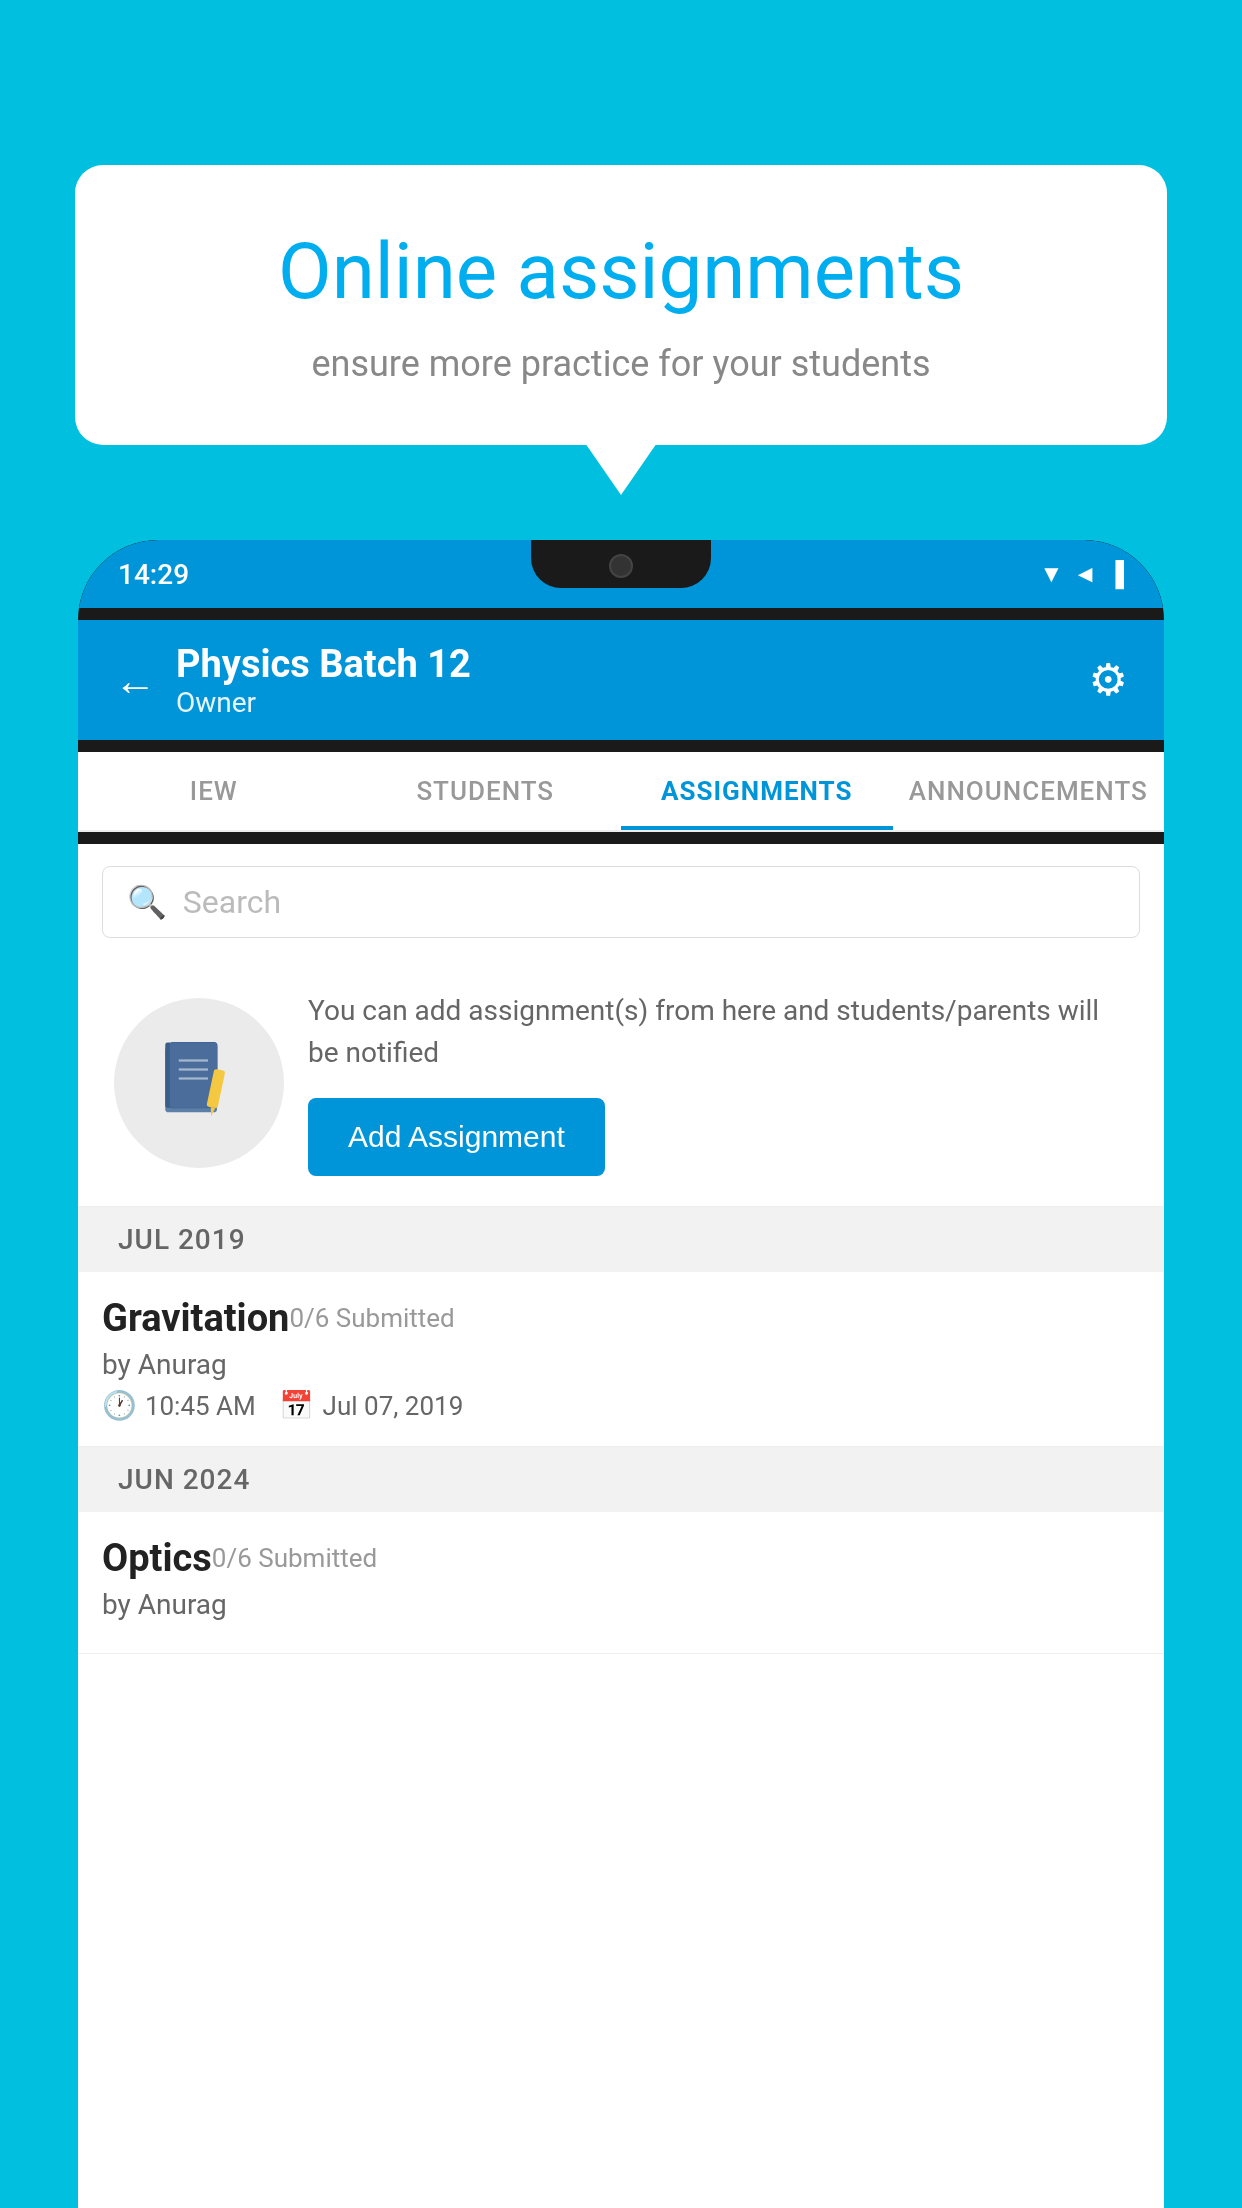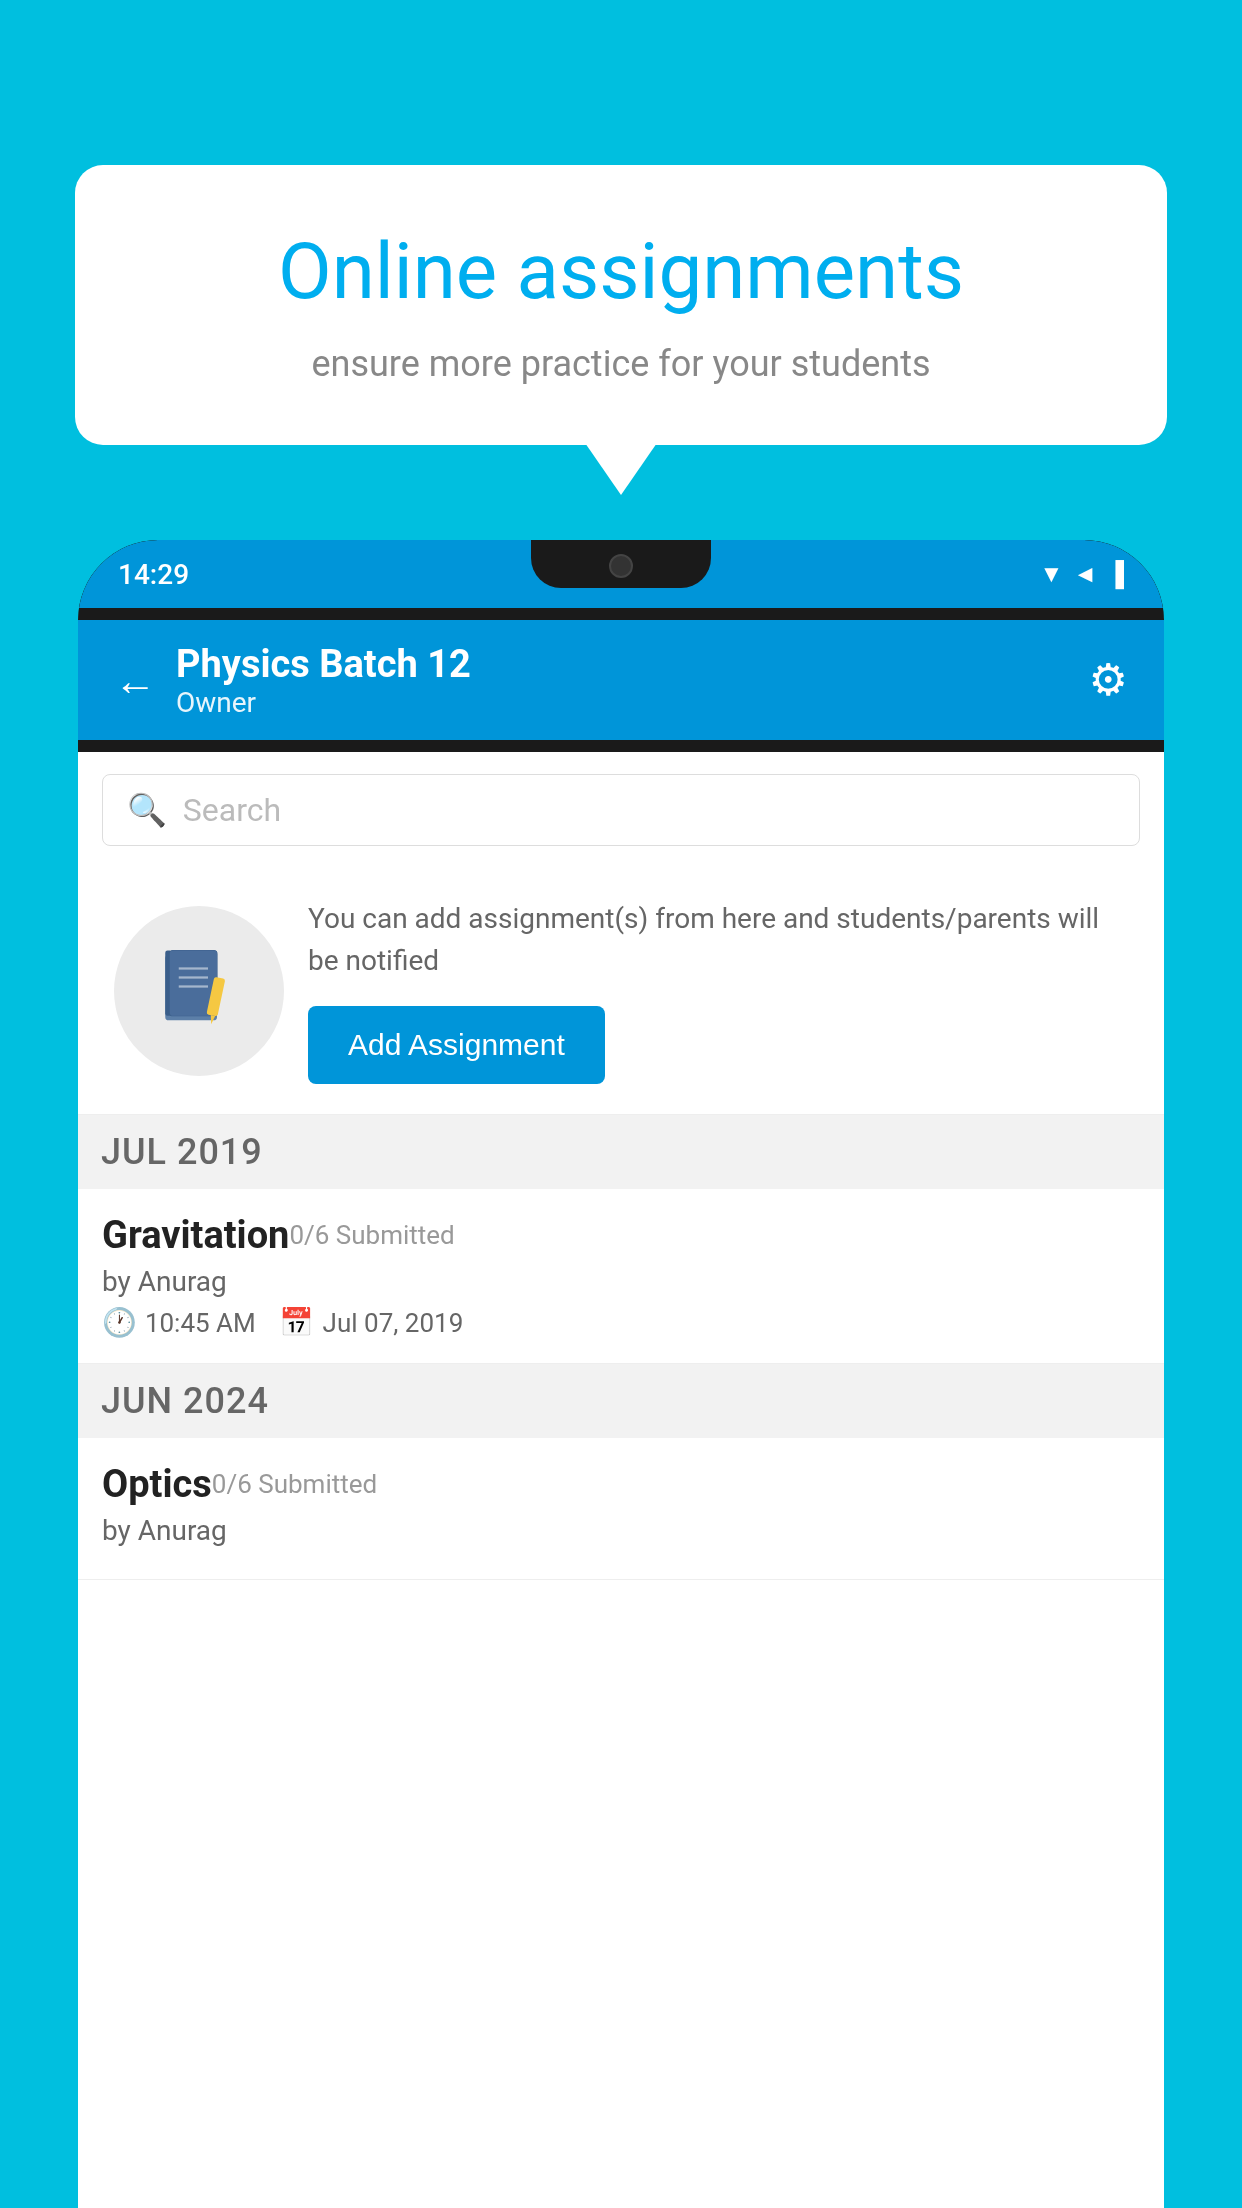--- a/index.html
+++ b/index.html
@@ -261,22 +261,22 @@
       border-radius: 8px;
       padding: 22px 40px;
       font-size: 30px;
       font-weight: 500;
       cursor: pointer;
     }
 
     
     .section-header {
       background: #f2f2f2;
-      padding: 16px 23px;
-      font-size: 36px;
+      padding: 16px 40px;
+      font-size: 28px;
       color: #666;
       font-weight: 500;
       letter-spacing: 1px;
     }
 
     
     .assignment-item {
       padding: 24px 24px;
       border-bottom: 1px solid #eee;
       background: white;
@@ -375,20 +375,34 @@
 
     <div class="app-bar">
       <span class="back-btn">←</span>
       <div class="app-bar-title">
         <span class="title-text">Physics Batch 12</span>
         <span class="subtitle-text">Owner</span>
       </div>
       <span class="settings-btn gear-unicode">⚙</span>
     </div>
 
+    <div class="tabs">
+      <div class="tab">
+        <span>IEW</span>
+      </div>
+      <div class="tab">
+        <span>STUDENTS</span>
+      </div>
+      <div class="tab active">
+        <span>ASSIGNMENTS</span>
+      </div>
+      <div class="tab">
+        <span>ANNOUNCEMENTS</span>
+      </div>
+    </div>
 
     <div class="screen-content">
 
       <div class="search-bar">
         <span class="search-icon">🔍</span>
         <span class="search-placeholder">Search</span>
       </div>
 
       <div class="promo-section">
         <div class="promo-icon">

